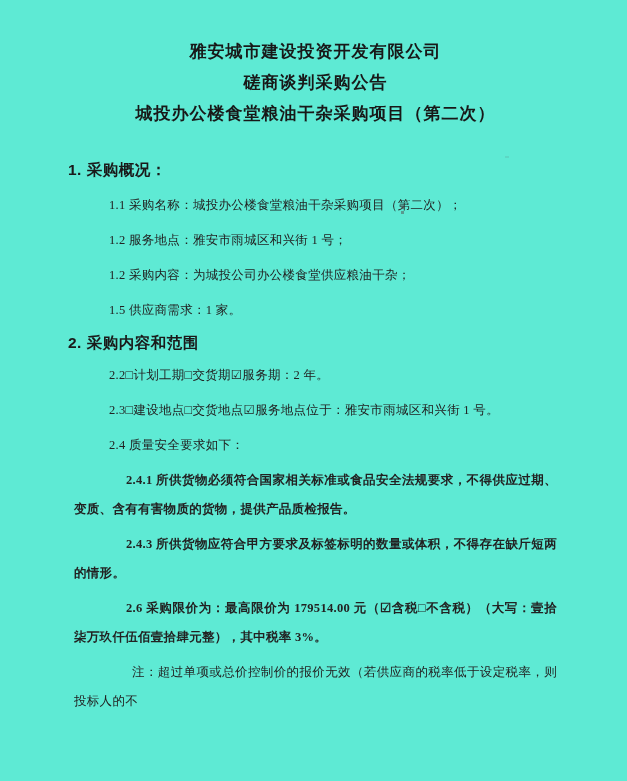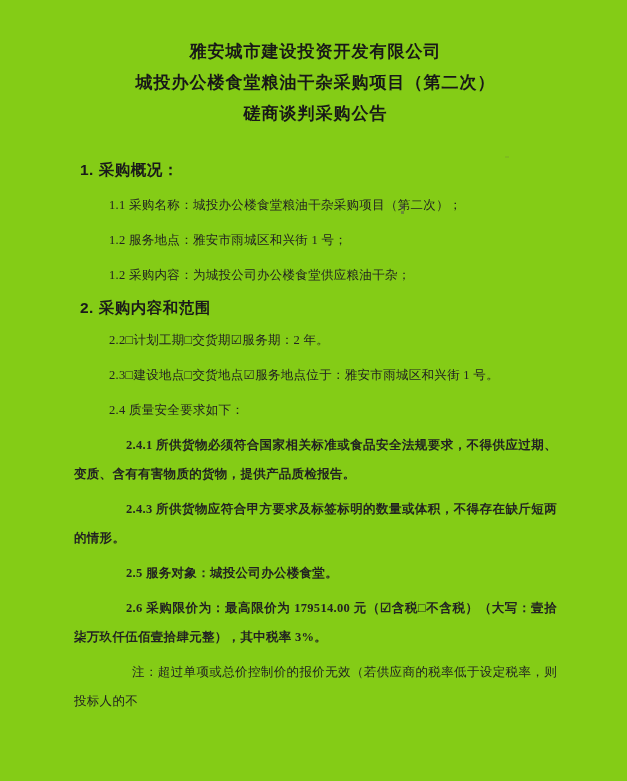--- a/index.html
+++ b/index.html
@@ -5,21 +5,21 @@
   html, body {
     margin: 0;
     padding: 0;
     background: #e8e8e8;
   }
   .page {
     position: relative;
     width: 627px;
     height: 781px;
     margin: 0 auto;
-    background: #84cc16;
+    background: #5eead4;
     overflow: hidden;
     color: #1f1f1f;
     font-family: "Liberation Serif", "DejaVu Serif", serif;
   }
   .content {
     position: absolute;
     left: 68px;
     right: 64px;
     top: 0;
   }
@@ -32,21 +32,21 @@
     color: #181818;
   }
   .title-line {
     line-height: 31px;
   }
   .sec-heading {
     font-family: "Liberation Sans", "DejaVu Sans", sans-serif;
     font-weight: bold;
     font-size: 15.5px;
     line-height: 24px;
-    margin: 12px;
+    margin: 0;
     color: #1a1a1a;
     letter-spacing: 0.5px;
   }
   #sec1-heading { margin-top: 29px; margin-bottom: 9px; }
   #sec2-heading { margin-top: 5px;  margin-bottom: 6px;  }
   .para {
     margin: 6px;
     font-size: 12.5px;
     line-height: 29px;
     text-indent: 35px;
@@ -67,38 +67,38 @@
   .speck.s3 { left: 505px; top: 156px; width: 4px; height: 2px; opacity: 0.12; }
 </style>
 </head>
 <body>
 
 <div class="page">
   <div class="content">
 
     <div class="title-block">
       <div class="title-line">雅安城市建设投资开发有限公司</div>
+      <div class="title-line">磋商谈判采购公告</div>
       <div class="title-line">城投办公楼食堂粮油干杂采购项目（第二次）</div>
-      <div class="title-line">磋商谈判采购公告</div>
     </div>
 
     <h2 class="sec-heading" id="sec1-heading">1. 采购概况：</h2>
 
     <p class="para">1.1 采购名称：城投办公楼食堂粮油干杂采购项目（第二次）；</p>
     <p class="para">1.2 服务地点：雅安市雨城区和兴街 1 号；</p>
     <p class="para">1.2 采购内容：为城投公司办公楼食堂供应粮油干杂；</p>
+    <p class="para">1.5 供应商需求：1 家。</p>
 
     <h2 class="sec-heading" id="sec2-heading">2. 采购内容和范围</h2>
 
     <p class="para">2.2□计划工期□交货期☑服务期：2 年。</p>
     <p class="para">2.3□建设地点□交货地点☑服务地点位于：雅安市雨城区和兴街 1 号。</p>
     <p class="para">2.4 质量安全要求如下：</p>
     <p class="para sub">2.4.1 所供货物必须符合国家相关标准或食品安全法规要求，不得供应过期、变质、含有有害物质的货物，提供产品质检报告。</p>
     <p class="para sub">2.4.3 所供货物应符合甲方要求及标签标明的数量或体积，不得存在缺斤短两的情形。</p>
-    <p class="para sub">2.5 服务对象：城投公司办公楼食堂。</p>
     <p class="para sub">2.6 采购限价为：最高限价为 179514.00 元（☑含税□不含税）（大写：壹拾柒万玖仟伍佰壹拾肆元整），其中税率 3%。</p>
     <p class="para note">注：超过单项或总价控制价的报价无效（若供应商的税率低于设定税率，则投标人的不</p>
 
   </div>
 
   <div class="speck s1"></div>
   <div class="speck s2"></div>
   <div class="speck s3"></div>
 </div>
 

